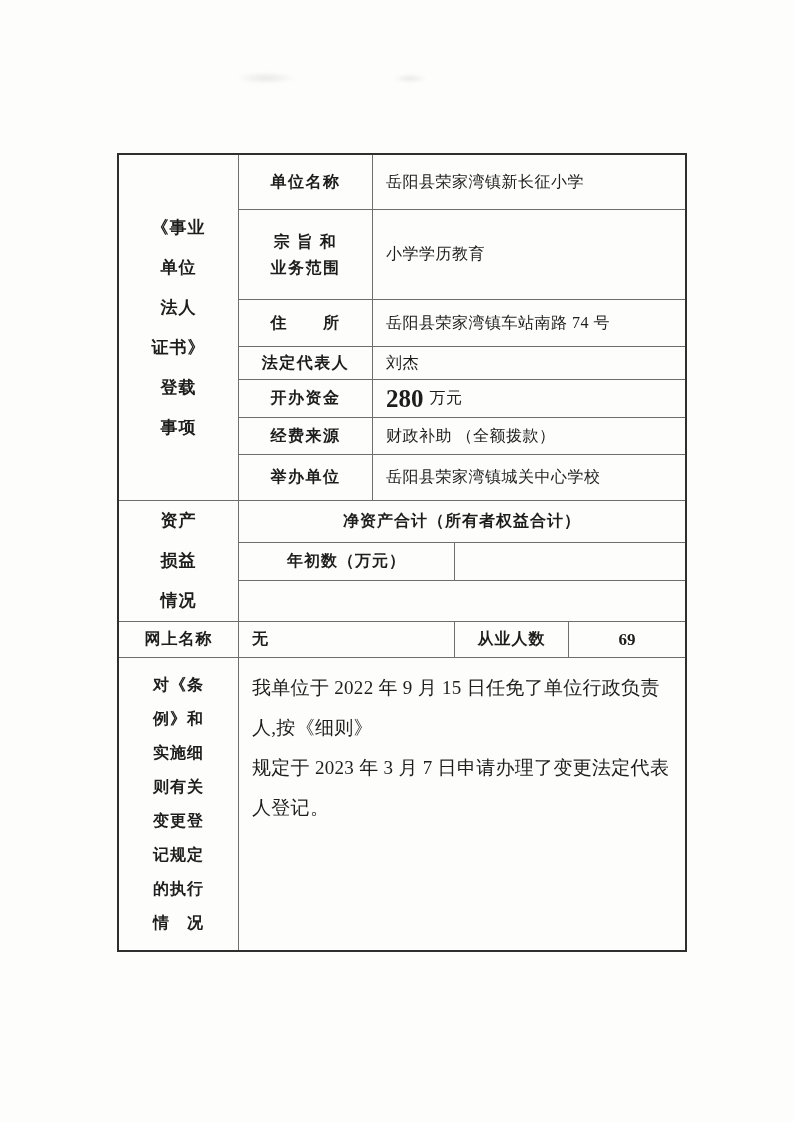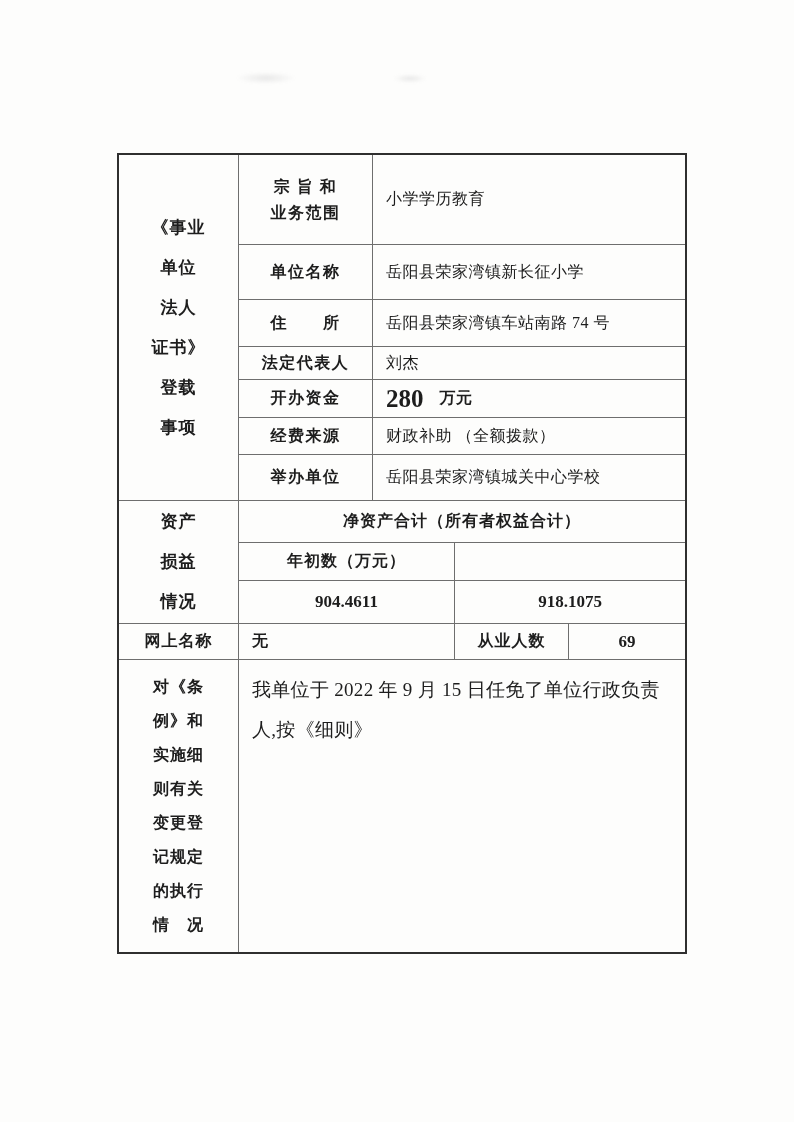--- a/index.html
+++ b/index.html
@@ -79,21 +79,21 @@
   .label-cell .lline { line-height: 26px; }
   .value-cell {
     flex: 1;
     display: flex;
     align-items: center;
     padding-left: 13px;
     font-size: 16px;
     letter-spacing: 0.5px;
   }
   .capital-num { font-size: 25px; font-weight: bold; letter-spacing: 0; }
-  .capital-unit { margin-left: 16px; font-weight: bold; }
+  .capital-unit { margin-left: 6px; }
 
   
   .secB { display: flex; border-bottom: 1px solid #6e6e6e; }
   .secB .vheader .line { line-height: 40px; }
   .secB-main { flex: 1; display: flex; flex-direction: column; }
   .b-r1 {
     height: 42px; box-sizing: border-box;
     border-bottom: 1px solid #6e6e6e;
     display: flex; align-items: center; justify-content: center;
     font-size: 16px; font-weight: bold; letter-spacing: 1px;
@@ -158,33 +158,33 @@
       <div class="vheader">
         <div class="line">《事业</div>
         <div class="line">单位</div>
         <div class="line">法人</div>
         <div class="line">证书》</div>
         <div class="line">登载</div>
         <div class="line">事项</div>
       </div>
       <div class="secA-rows">
 
+        <div class="arow" style="height:55px">
+          <div class="label-cell">单位名称</div>
+          <div class="value-cell">岳阳县荣家湾镇新长征小学</div>
+        </div>
+
         <div class="arow" style="height:90px">
           <div class="label-cell">
             <div class="lline">宗 旨 和</div>
             <div class="lline">业务范围</div>
           </div>
           <div class="value-cell">小学学历教育</div>
         </div>
 
-        <div class="arow" style="height:55px">
-          <div class="label-cell">单位名称</div>
-          <div class="value-cell">岳阳县荣家湾镇新长征小学</div>
-        </div>
-
         <div class="arow" style="height:47px">
           <div class="label-cell">住　　所</div>
           <div class="value-cell">岳阳县荣家湾镇车站南路 74 号</div>
         </div>
 
         <div class="arow" style="height:33px">
           <div class="label-cell">法定代表人</div>
           <div class="value-cell">刘杰</div>
         </div>
 
@@ -212,24 +212,20 @@
     <div class="secB">
       <div class="vheader">
         <div class="line">资产</div>
         <div class="line">损益</div>
         <div class="line">情况</div>
       </div>
       <div class="secB-main">
         <div class="b-r1">净资产合计（所有者权益合计）</div>
         <div class="b-r2">
           <div class="b-c1">年初数（万元）</div>
-        </div>
-        <div class="b-r3">
-          <div class="b-c1">904.4611</div>
-          <div class="b-c2">918.1075</div>
         </div>
       </div>
     </div>
 
     <div class="rowN">
       <div class="n-label">网上名称</div>
       <div class="n-value">无</div>
       <div class="n-label2">从业人数</div>
       <div class="n-value2">69</div>
     </div>
@@ -240,17 +236,18 @@
         <div class="line">例》和</div>
         <div class="line">实施细</div>
         <div class="line">则有关</div>
         <div class="line">变更登</div>
         <div class="line">记规定</div>
         <div class="line">的执行</div>
         <div class="line">情　况</div>
       </div>
       <div class="c-content">
         <div class="pline">我单位于 2022 年 9 月 15 日任免了单位行政负责人,按《细则》</div>
+        <div class="pline">规定于 2023 年 3 月 7 日申请办理了变更法定代表人登记。</div>
       </div>
     </div>
 
   </div>
 </div>
 
 </body></html>

